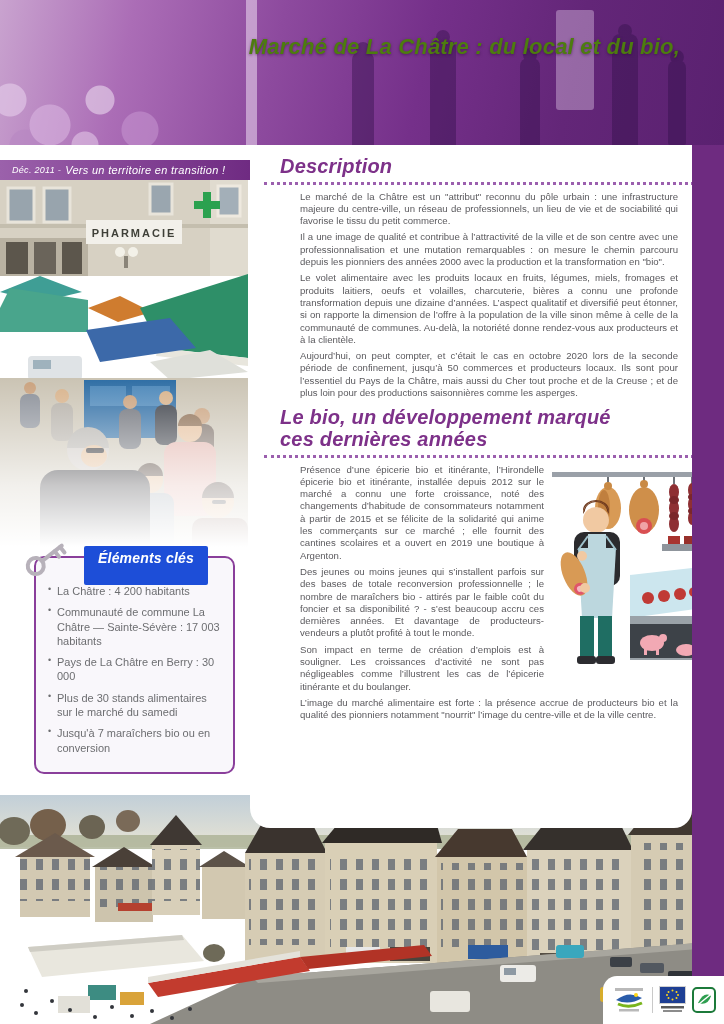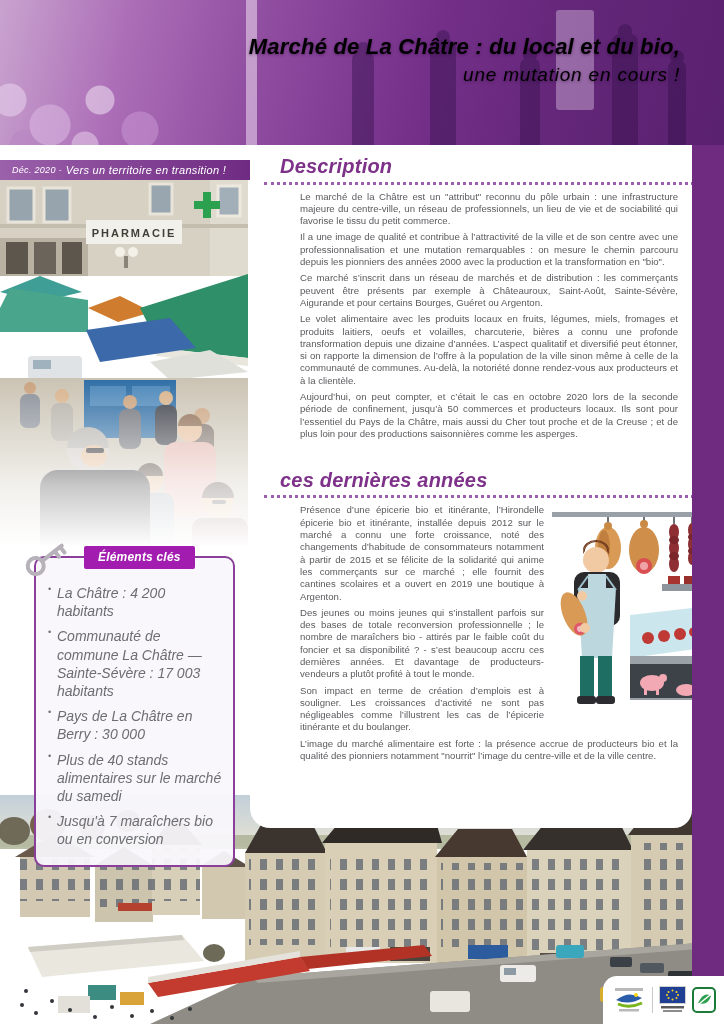--- a/index.html
+++ b/index.html
@@ -38,21 +38,21 @@
   .header .fig::before{
     content:""; position:absolute; left:50%; top:-10px; width:14px; height:14px;
     margin-left:-7px; border-radius:50%; background:#32104a;
   }
   .f1{ left:352px; top:52px; width:22px; height:95px; }
   .f2{ left:430px; top:40px; width:26px; height:110px; }
   .f3{ left:520px; top:58px; width:20px; height:90px; }
   .f4{ left:612px; top:34px; width:26px; height:115px; }
   .f5{ left:668px; top:60px; width:18px; height:85px; }
   .header-title{
-    position:absolute; right:44px; top:34px; text-align:right; color:#000000; z-index:7;
+    position:absolute; right:44px; top:34px; text-align:right; color:#4d7c0f; z-index:7;
     text-shadow:0 1px 3px rgba(50,8,60,.55);
   }
   .header-title .t1{ display:block; font-size:22px; font-weight:bold; font-style:italic; letter-spacing:.2px; }
   .header-title .t2{ display:block; font-size:19px; font-weight:normal; font-style:italic; letter-spacing:.8px; margin-top:4px; }
 
   
   .band-right{
     position:absolute; left:692px; top:0; width:32px; height:976px;
     background:#6e2b80; z-index:4;
   }
@@ -75,27 +75,27 @@
     background:linear-gradient(to bottom, rgba(255,255,255,0) 52%, rgba(255,255,255,.75) 80%, #ffffff 96%);
   }
 
   .elements-box{
     position:absolute; left:34px; top:556px; width:201px; z-index:5;
     border:2px solid #8a3f9b; border-radius:10px; background:rgba(249,247,251,.95);
     padding:26px 10px 10px 12px;
   }
   .key-icon{ position:absolute; left:-16px; top:-26px; }
   .elements-badge{
-    position:absolute; left:48px; top:-12px; background:#a21caf; color:#fff;
-    font-size:12px; font-weight:bold; font-style:italic; padding:4px 14px 5px 14px;
+    position:absolute; left:48px; top:-12px; background:#1d4ed8; color:#fff;
+    font-size:14px; font-weight:bold; font-style:italic; padding:4px 14px 19px 14px;
     border-radius:2px; letter-spacing:.2px;
   }
   .elements-box ul{ list-style:none; }
   .elements-box li{
-    font-size:14px; font-style:italic; color:#6d6e71; line-height:1.3;
+    font-size:11px; color:#6d6e71; line-height:1.3;
     margin-bottom:7px; padding-left:9px; position:relative;
   }
   .elements-box li::before{
     content:"\2022"; position:absolute; left:0; top:0; color:#6d6e71; font-size:9px;
   }
 
   
   .card{
     position:absolute; left:250px; top:145px; width:442px; height:683px; z-index:5;
     background:#ffffff; border-radius:20px 0 18px 20px;
@@ -235,25 +235,24 @@
     <div class="strip"></div>
     <div class="doorway"></div>
     <div class="fig f1"></div>
     <div class="fig f2"></div>
     <div class="fig f3"></div>
     <div class="fig f4"></div>
     <div class="fig f5"></div>
   </div>
   <div class="header-title">
     <span class="t1">Marché de La Châtre : du local et du bio,</span>
-    <span class="t2">une mutation en cours !</span>
   </div>
 
   <div class="edition-band">
-    <span class="date">Déc. 2020 -</span>
+    <span class="date">Déc. 2011 -</span>
     <span class="slogan">Vers un territoire en transition !</span>
   </div>
 
   <div class="sidebar-photo">
     <svg width="248" height="382" viewBox="0 0 248 382">
       <rect width="248" height="96" fill="#d7d1c3"></rect>
       <rect x="210" y="0" width="38" height="96" fill="#e0dbcf"></rect>
       <rect x="8" y="8" width="26" height="34" fill="#98a4ad" stroke="#e8e4da" stroke-width="3"></rect>
       <rect x="44" y="8" width="26" height="34" fill="#98a4ad" stroke="#e8e4da" stroke-width="3"></rect>
       <rect x="150" y="4" width="22" height="30" fill="#9aa6af" stroke="#e8e4da" stroke-width="3"></rect>
@@ -323,38 +322,37 @@
         <line x1="21" y1="26" x2="46" y2="26"></line>
         <line x1="37" y1="26" x2="37" y2="33"></line>
         <line x1="44" y1="26" x2="44" y2="33"></line>
       </g>
     </svg>
     <div class="elements-badge">Éléments clés</div>
     <ul>
       <li>La Châtre : 4 200 habitants</li>
       <li>Communauté de commune La Châtre — Sainte-Sévère : 17 003 habitants</li>
       <li>Pays de La Châtre en Berry : 30 000</li>
-      <li>Plus de 40 stands alimentaires sur le marché du samedi</li>
+      <li>Plus de 30 stands alimentaires sur le marché du samedi</li>
       <li>Jusqu'à 7 maraîchers bio ou en conversion</li>
     </ul>
   </div>
 
   <div class="card">
     <h2 class="section-heading">Description</h2>
     <div class="dots"></div>
     <div class="section-body">
       <p>Le marché de la Châtre est un "attribut" reconnu du pôle urbain : une infrastructure majeure du centre-ville, un réseau de professionnels, un lieu de vie et de sociabilité qui favorise le tissu du petit commerce.</p>
       <p>Il a une image de qualité et contribue à l’attractivité de la ville et de son centre avec une professionnalisation et une mutation remarquables : on mesure le chemin parcouru depuis les pionniers des années 2000 avec la production et la transformation en "bio".</p>
-      <p>Ce marché s’inscrit dans un réseau de marchés et de distribution : les commerçants peuvent être présents par exemple à Châteauroux, Saint-Août, Sainte-Sévère, Aigurande et pour certains Bourges, Guéret ou Argenton.</p>
       <p>Le volet alimentaire avec les produits locaux en fruits, légumes, miels, fromages et produits laitiers, oeufs et volailles, charcuterie, bières a connu une profonde transformation depuis une dizaine d’années. L’aspect qualitatif et diversifié peut étonner, si on rapporte la dimension de l’offre à la population de la ville sinon même à celle de la communauté de communes. Au-delà, la notoriété donne rendez-vous aux producteurs et à la clientèle.</p>
       <p>Aujourd’hui, on peut compter, et c’était le cas en octobre 2020 lors de la seconde période de confinement, jusqu’à 50 commerces et producteurs locaux. Ils sont pour l’essentiel du Pays de la Châtre, mais aussi du Cher tout proche et de la Creuse ; et de plus loin pour des productions saisonnières comme les asperges.</p>
     </div>
 
     <h2 class="section-heading bio-heading">
-      <br>
+      <span>Le bio, un développement marqué</span><br>
       <span>ces dernières années</span>
     </h2>
     <div class="dots"></div>
     <div class="section-body">
       <svg class="bio-illustration" viewBox="0 0 150 205">
         <rect x="0" y="6" width="150" height="5" fill="#9aa0a8"></rect>
         <g stroke="#6d7178" stroke-width="2">
           <line x1="56" y1="11" x2="56" y2="19"></line>
             <line x1="92" y1="11" x2="92" y2="19"></line>
           <line x1="122" y1="11" x2="122" y2="18"></line>

